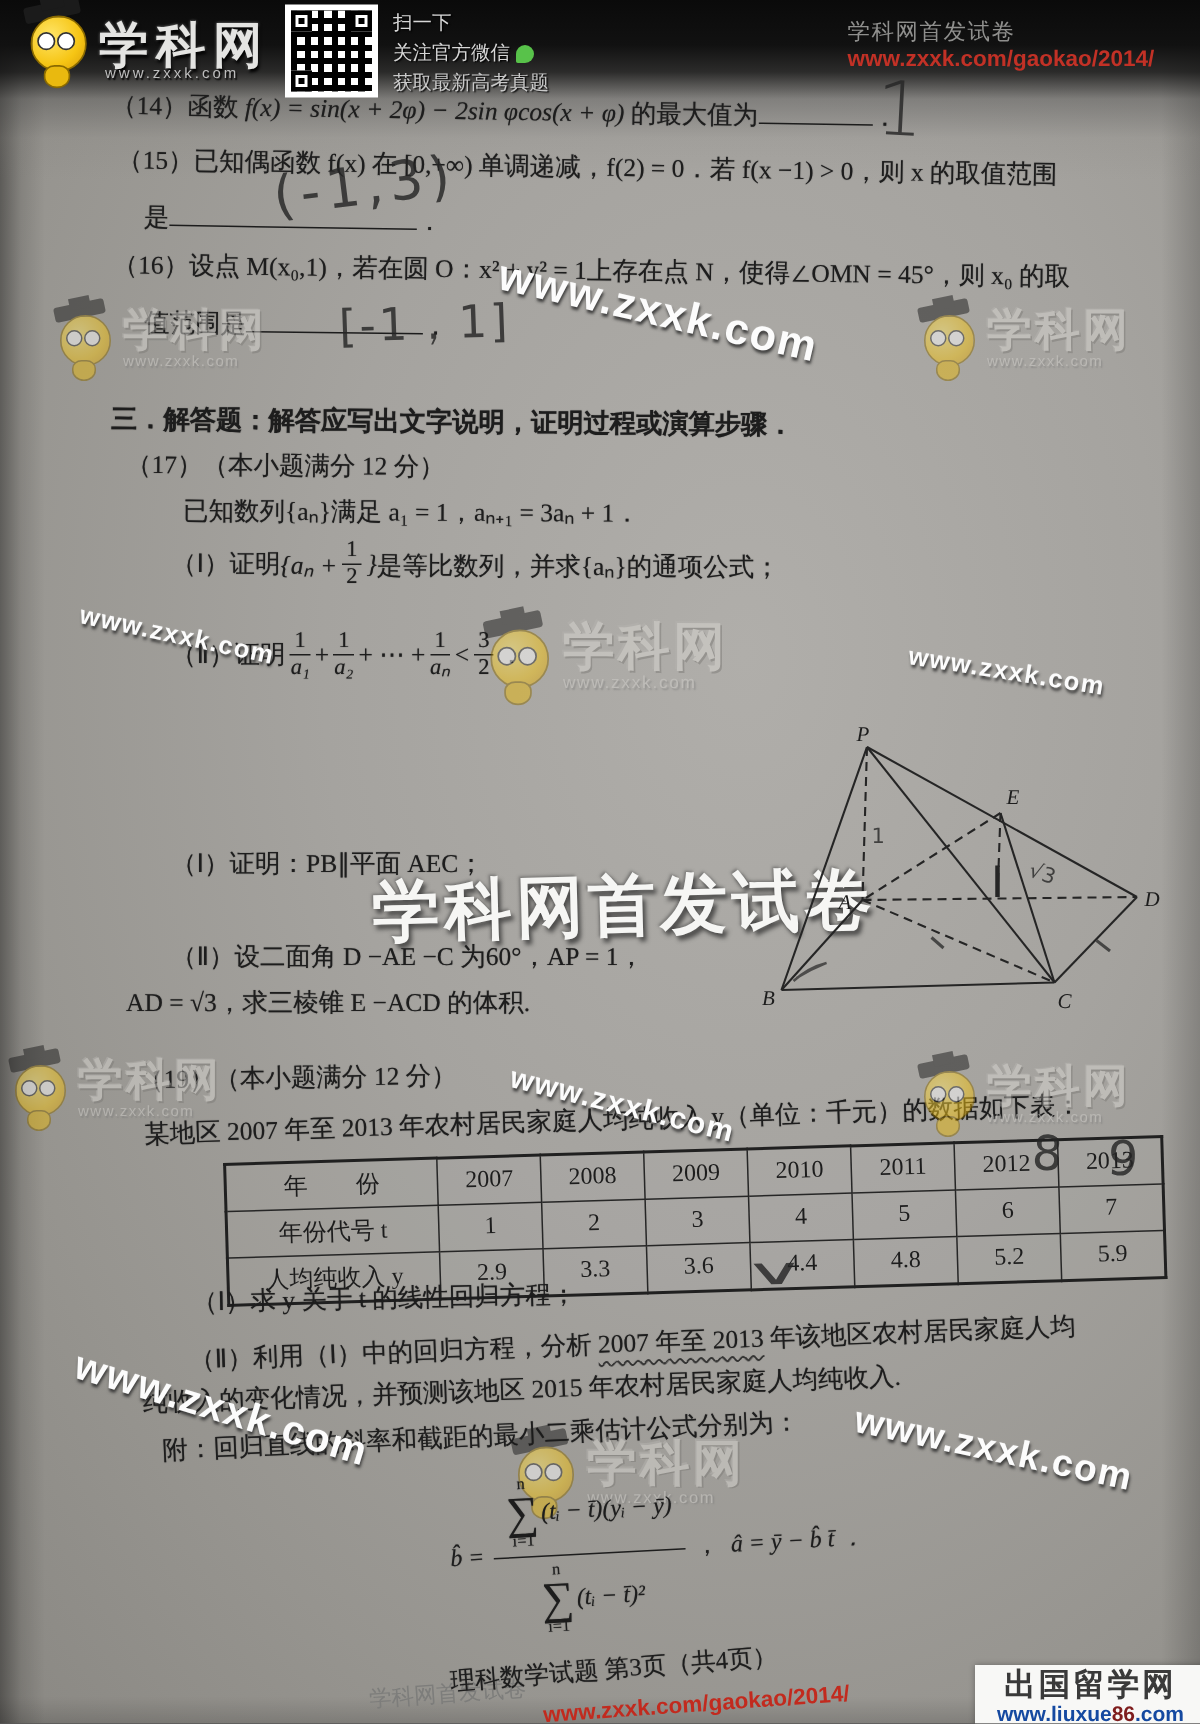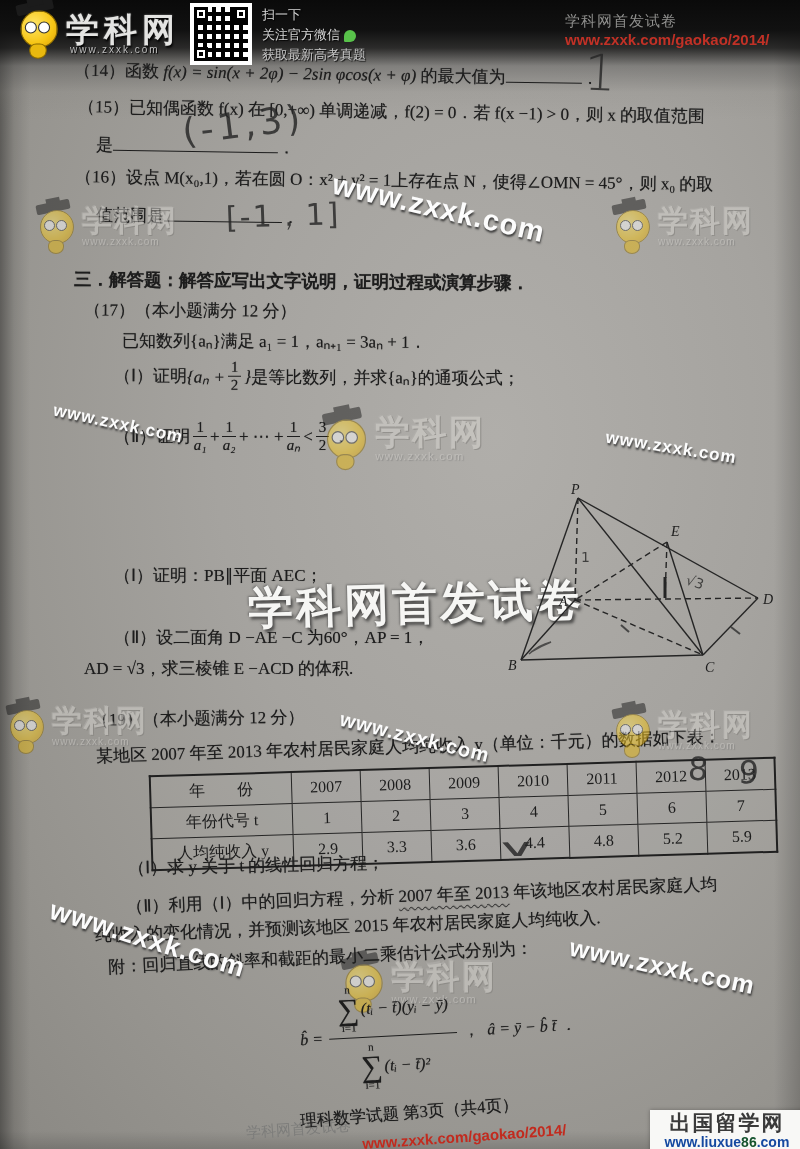--- a/index.html
+++ b/index.html
@@ -58,21 +58,21 @@
   .qr .inner{width:100%;height:100%;position:relative;
     background-image:repeating-linear-gradient(0deg,#000 0 4px,transparent 4px 9px),repeating-linear-gradient(90deg,#000 0 4px,#fff 4px 9px);}
   .qr .fp{position:absolute;width:14px;height:14px;border:3px solid #000;background:#fff;box-sizing:border-box;}
   .qr .fp::after{content:"";position:absolute;left:2px;top:2px;width:4px;height:4px;background:#000;}
   .fp1{left:0;top:0}.fp2{right:0;top:0}.fp3{left:0;bottom:0}
   .greendot{display:inline-block;width:12px;height:12px;border-radius:50% 50% 50% 10%;background:#58c24a;vertical-align:middle;margin-left:4px;}
   svg text{font-family:"Liberation Serif",serif;font-style:italic;font-size:14px;fill:#1d1d1d;}
   .liubox{background:#f8f8f6;text-align:center;box-shadow:0 0 4px rgba(0,0,0,.3);padding:2px 4px;}
   .liutitle{font-family:"Liberation Serif",serif;font-weight:bold;font-size:21px;color:#3a3a3a;letter-spacing:2px;line-height:1.1;}
   .liuurl{font-family:"Liberation Sans",sans-serif;font-weight:bold;font-size:14px;color:#1549a0;line-height:1.1;}
-  .liuurl .num{color:#14532d;}
+  .liuurl .num{color:#7f1d1d;}
 </style>
 </head>
 <body>
 
 <div id="page">
 
   <div class="abs" style="left:18px;top:2px;">
     <div class="mascot" style="transform:scale(1.1);">
       <div class="cap"></div>
         <div class="captop"></div>

